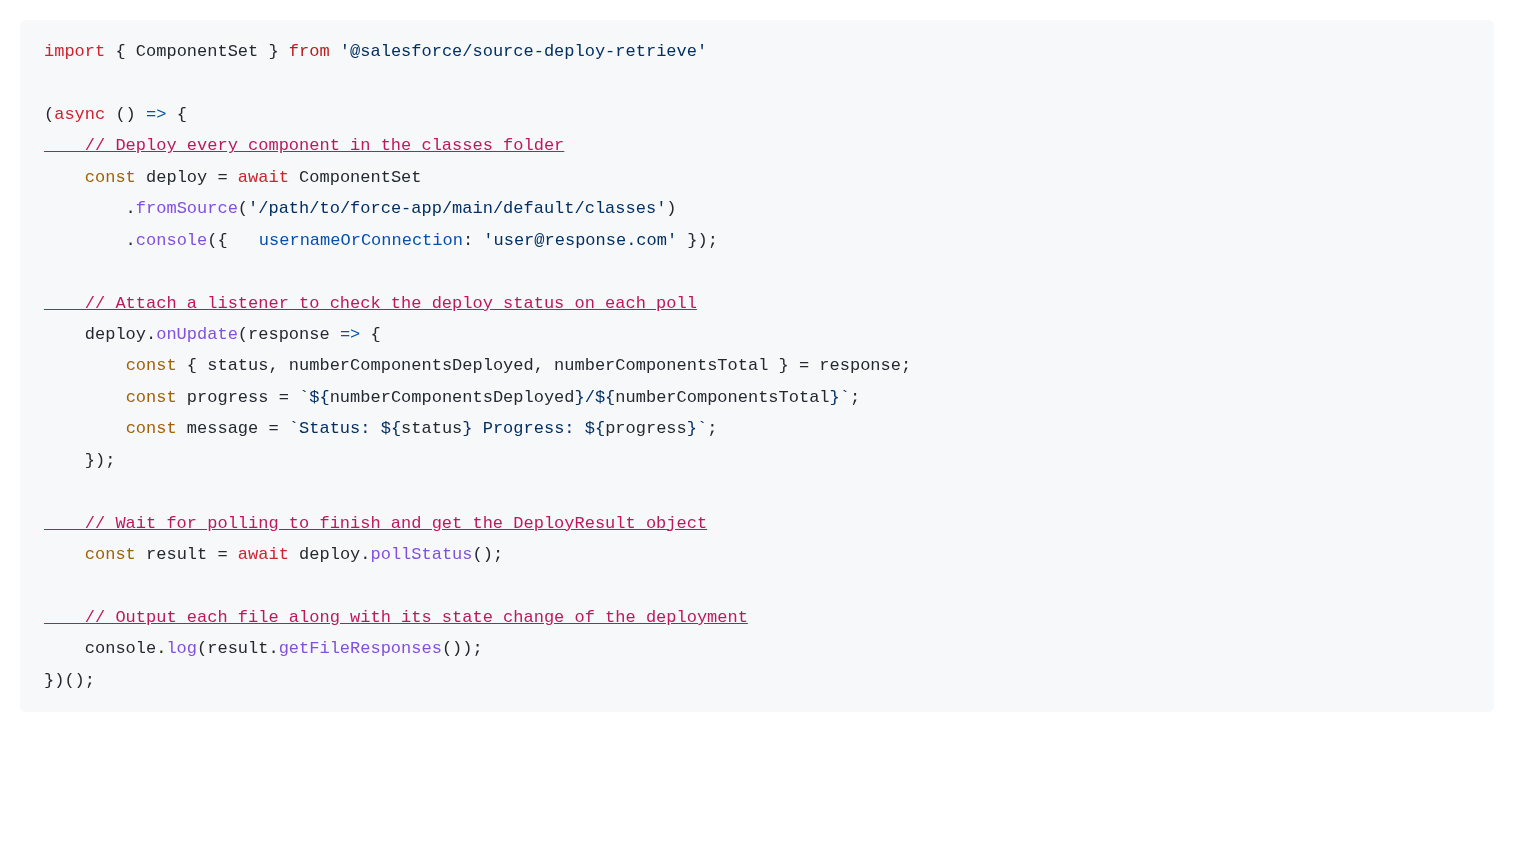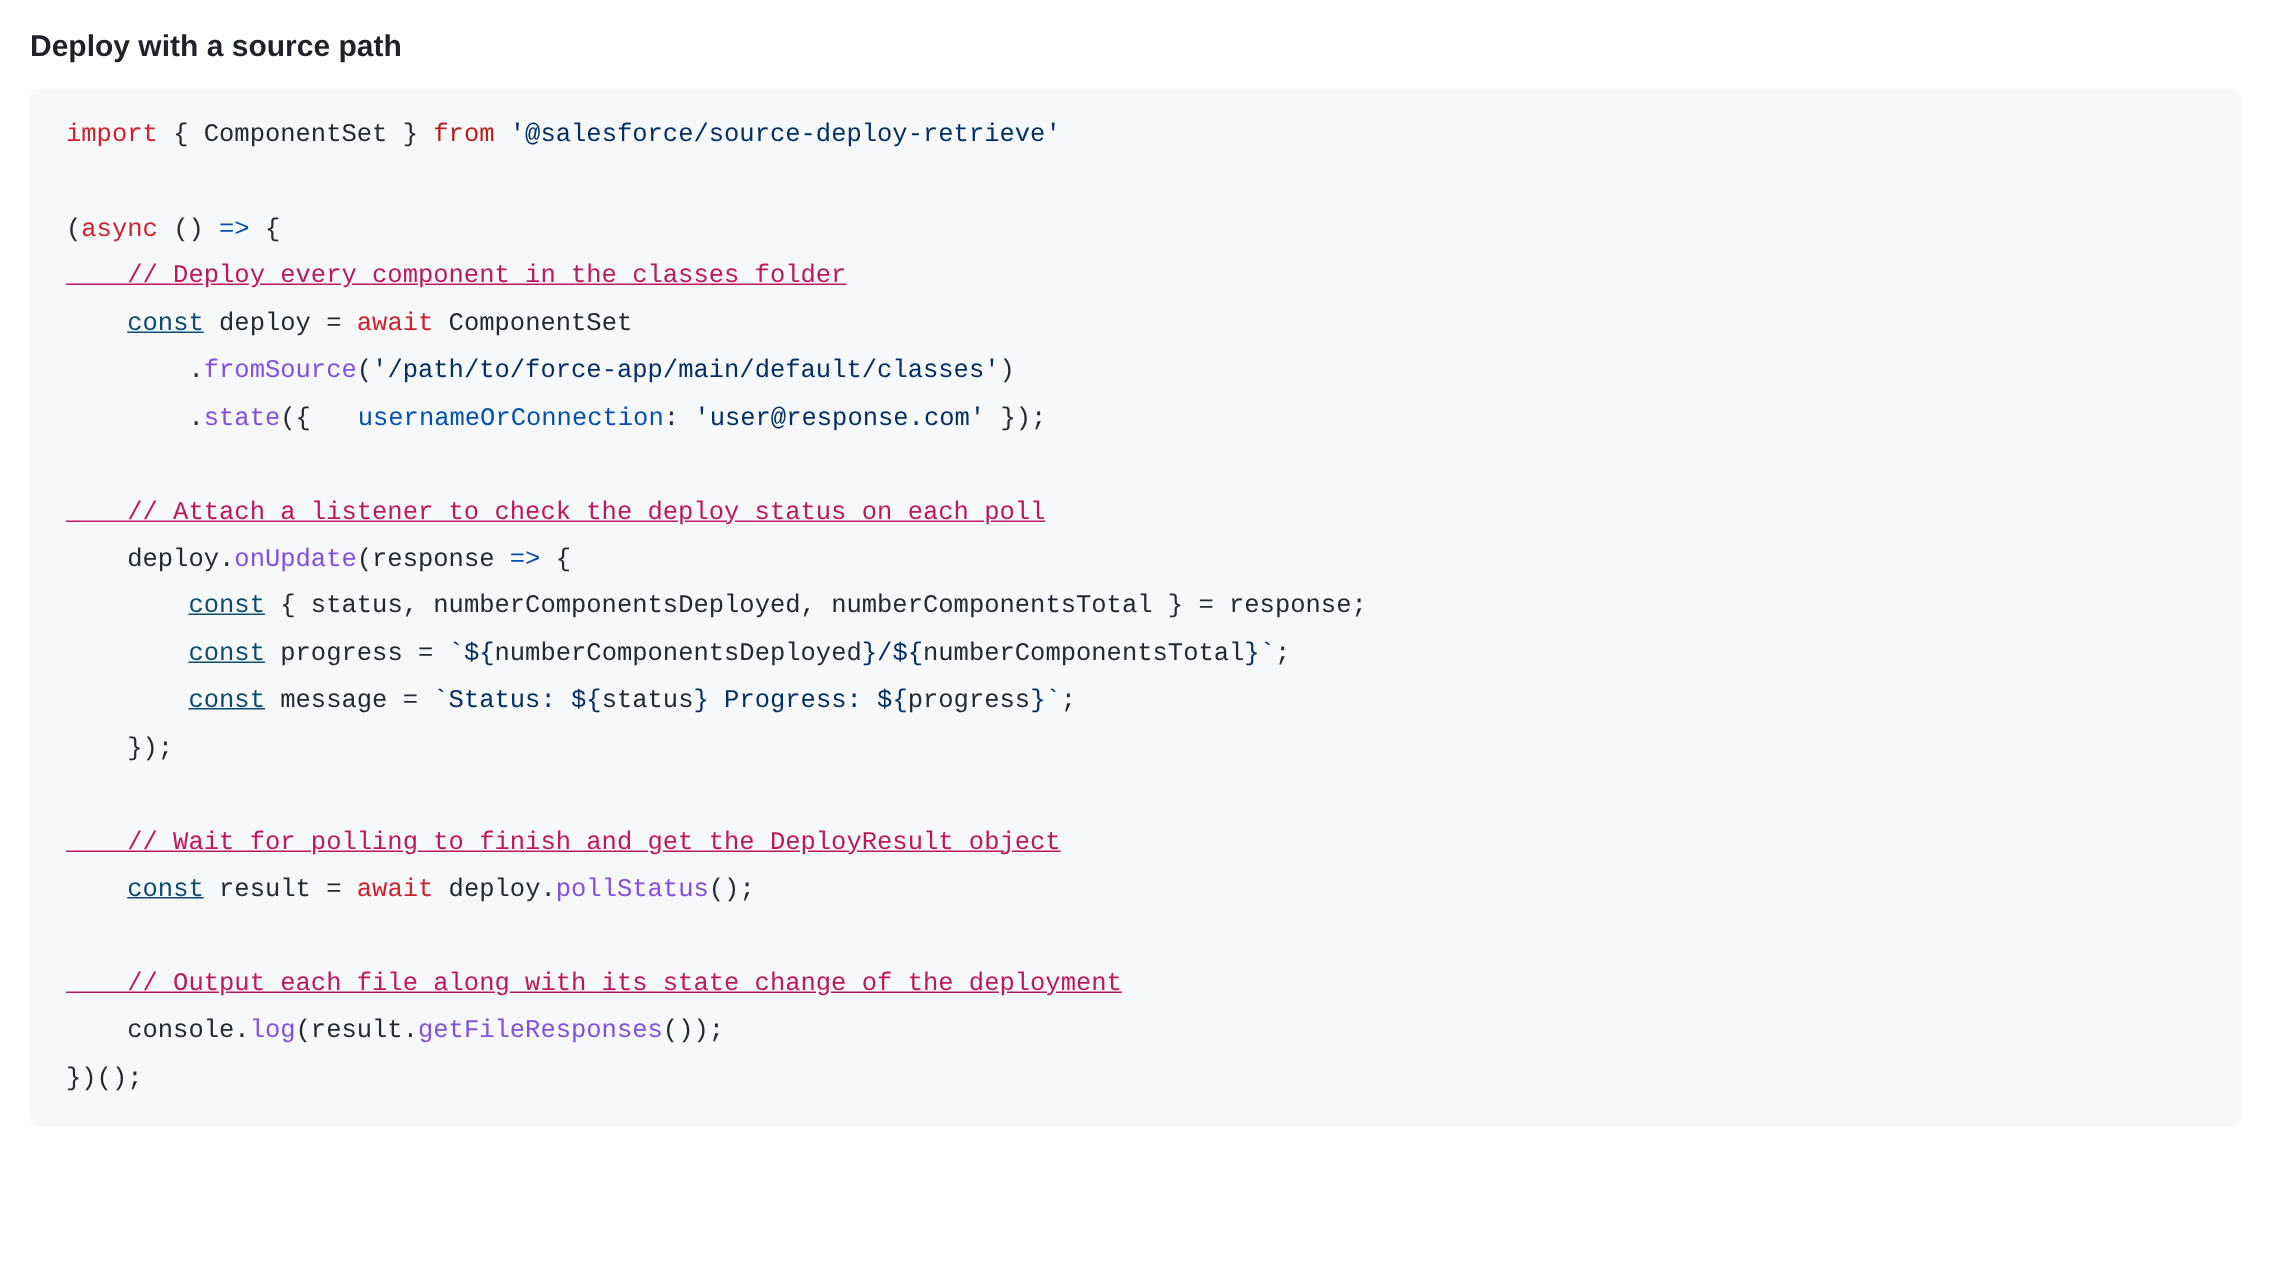--- a/index.html
+++ b/index.html
@@ -29,42 +29,41 @@
       font-family: ui-monospace, SFMono-Regular, "SF Mono", Menlo, Consolas, "Liberation Mono", monospace;
       font-size: 17px;
       line-height: 1.85;
       overflow-x: auto;
       white-space: pre;
       color: #24292f;
     }
     .kw-import { color: #cf222e; }
     .kw-from { color: #b91c1c; }
     .kw-async { color: #cf222e; }
-    .kw-const { color: #0c4a6e; text-decoration: underline; }
+    .kw-const { color: #a16207; }
     .kw-await { color: #cf222e; }
     .string { color: #032f62; }
     .comment { color: #be185d; text-decoration: underline; }
     .arrow { color: #0550ae; }
     .method { color: #8250df; }
     .prop { color: #0550ae; margin-left: 21px; }
     .templ { color: #032f62; }
     .templ-expr { color: #24292f; margin-top: 44px; }
   </style>
 </head>
 <body>
 
 <div class="container">
-  <h3>Deploy with a source path</h3>
   <div class="code-block"><span class="kw-import">import</span><span> { ComponentSet } </span><span class="kw-from">from</span><span class="string"> '@salesforce/source-deploy-retrieve'</span>
 
 <span>(</span><span class="kw-async">async</span><span> () </span><span class="arrow">=&gt;</span><span> {</span>
 <span class="comment">    // Deploy every component in the classes folder</span>
 <span>    </span><span class="kw-const">const</span><span> deploy = </span><span class="kw-await">await</span><span> ComponentSet</span>
 <span>        .</span><span class="method">fromSource</span><span>(</span><span class="string">'/path/to/force-app/main/default/classes'</span><span>)</span>
-<span>        .</span><span class="method">state</span><span>({ </span><span class="prop">usernameOrConnection</span><span>: </span><span class="string">'user@response.com'</span><span> });</span>
+<span>        .</span><span class="method">console</span><span>({ </span><span class="prop">usernameOrConnection</span><span>: </span><span class="string">'user@response.com'</span><span> });</span>
 
 <span class="comment">    // Attach a listener to check the deploy status on each poll</span>
 <span>    deploy.</span><span class="method">onUpdate</span><span>(response </span><span class="arrow">=&gt;</span><span> {</span>
 <span>        </span><span class="kw-const">const</span><span> { status, numberComponentsDeployed, numberComponentsTotal } = response;</span>
 <span>        </span><span class="kw-const">const</span><span> progress = </span><span class="templ">`</span><span class="templ">${</span><span class="templ-expr">numberComponentsDeployed</span><span class="templ">}</span><span class="templ">/</span><span class="templ">${</span><span class="templ-expr">numberComponentsTotal</span><span class="templ">}</span><span class="templ">`</span><span>;</span>
 <span>        </span><span class="kw-const">const</span><span> message = </span><span class="templ">`Status: </span><span class="templ">${</span><span class="templ-expr">status</span><span class="templ">}</span><span class="templ"> Progress: </span><span class="templ">${</span><span class="templ-expr">progress</span><span class="templ">}</span><span class="templ">`</span><span>;</span>
 <span>    });</span>
 
 <span class="comment">    // Wait for polling to finish and get the DeployResult object</span>
 <span>    </span><span class="kw-const">const</span><span> result = </span><span class="kw-await">await</span><span> deploy.</span><span class="method">pollStatus</span><span>();</span>

